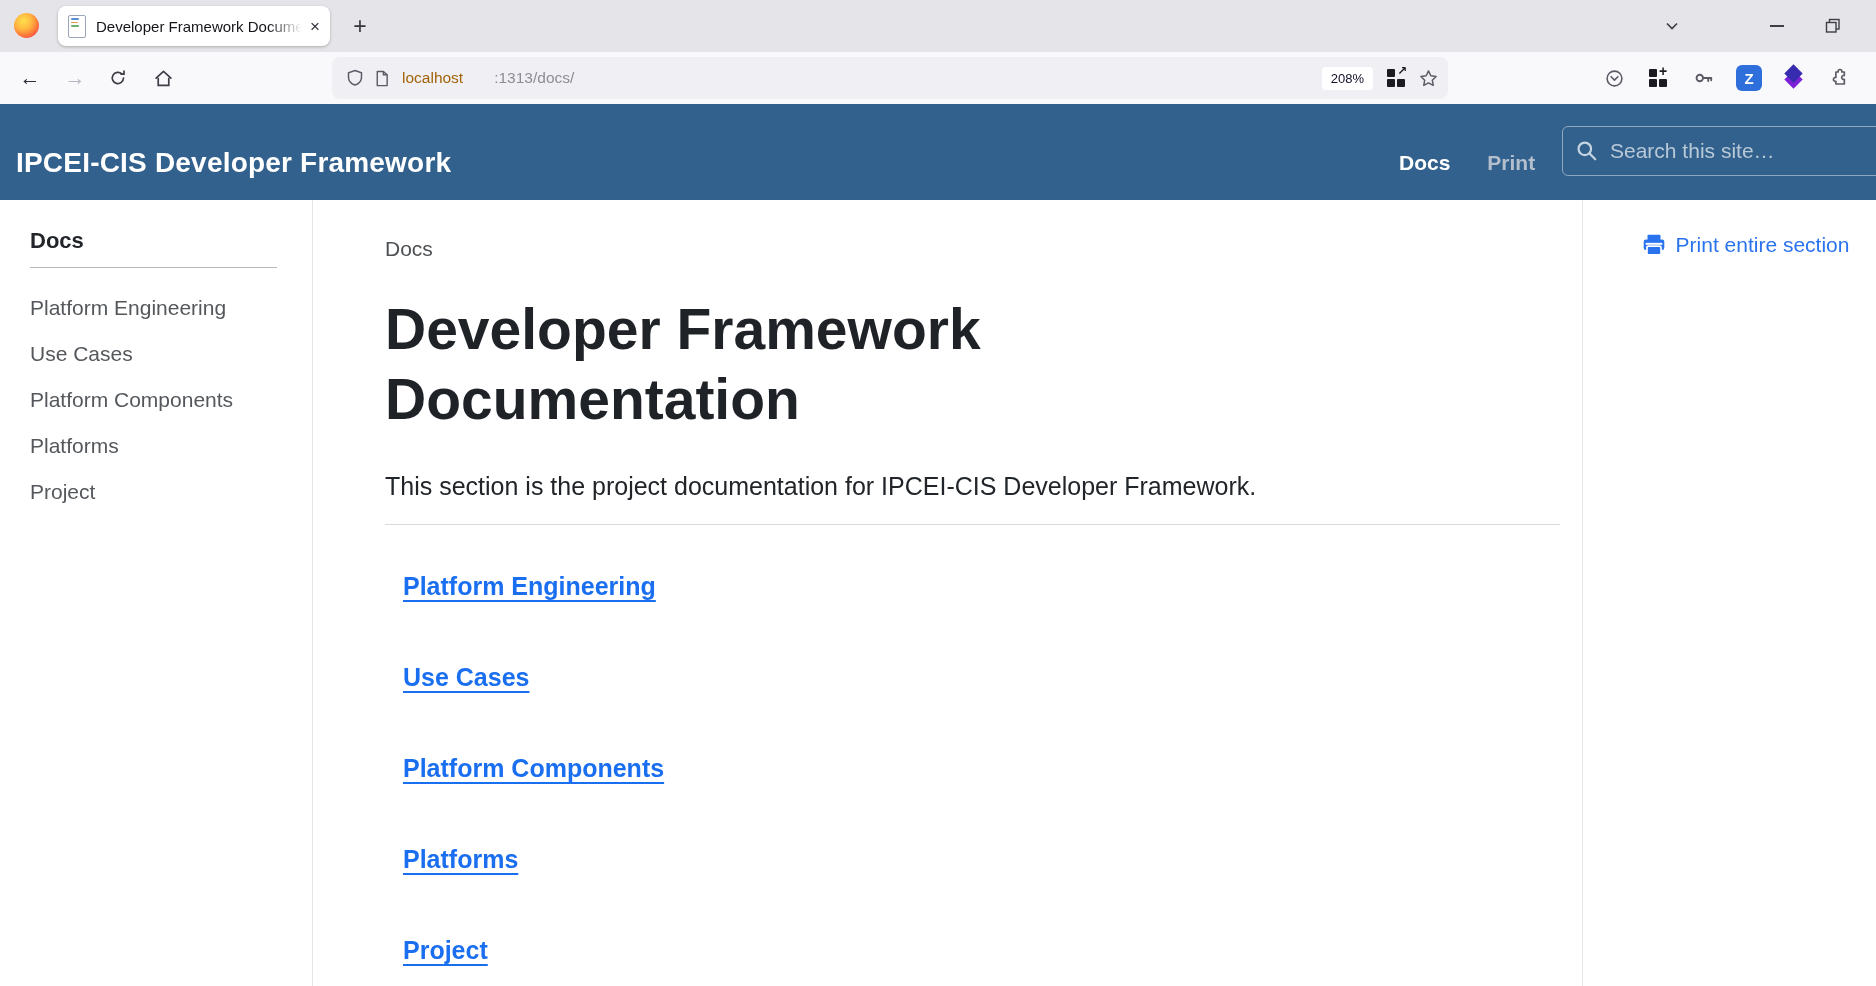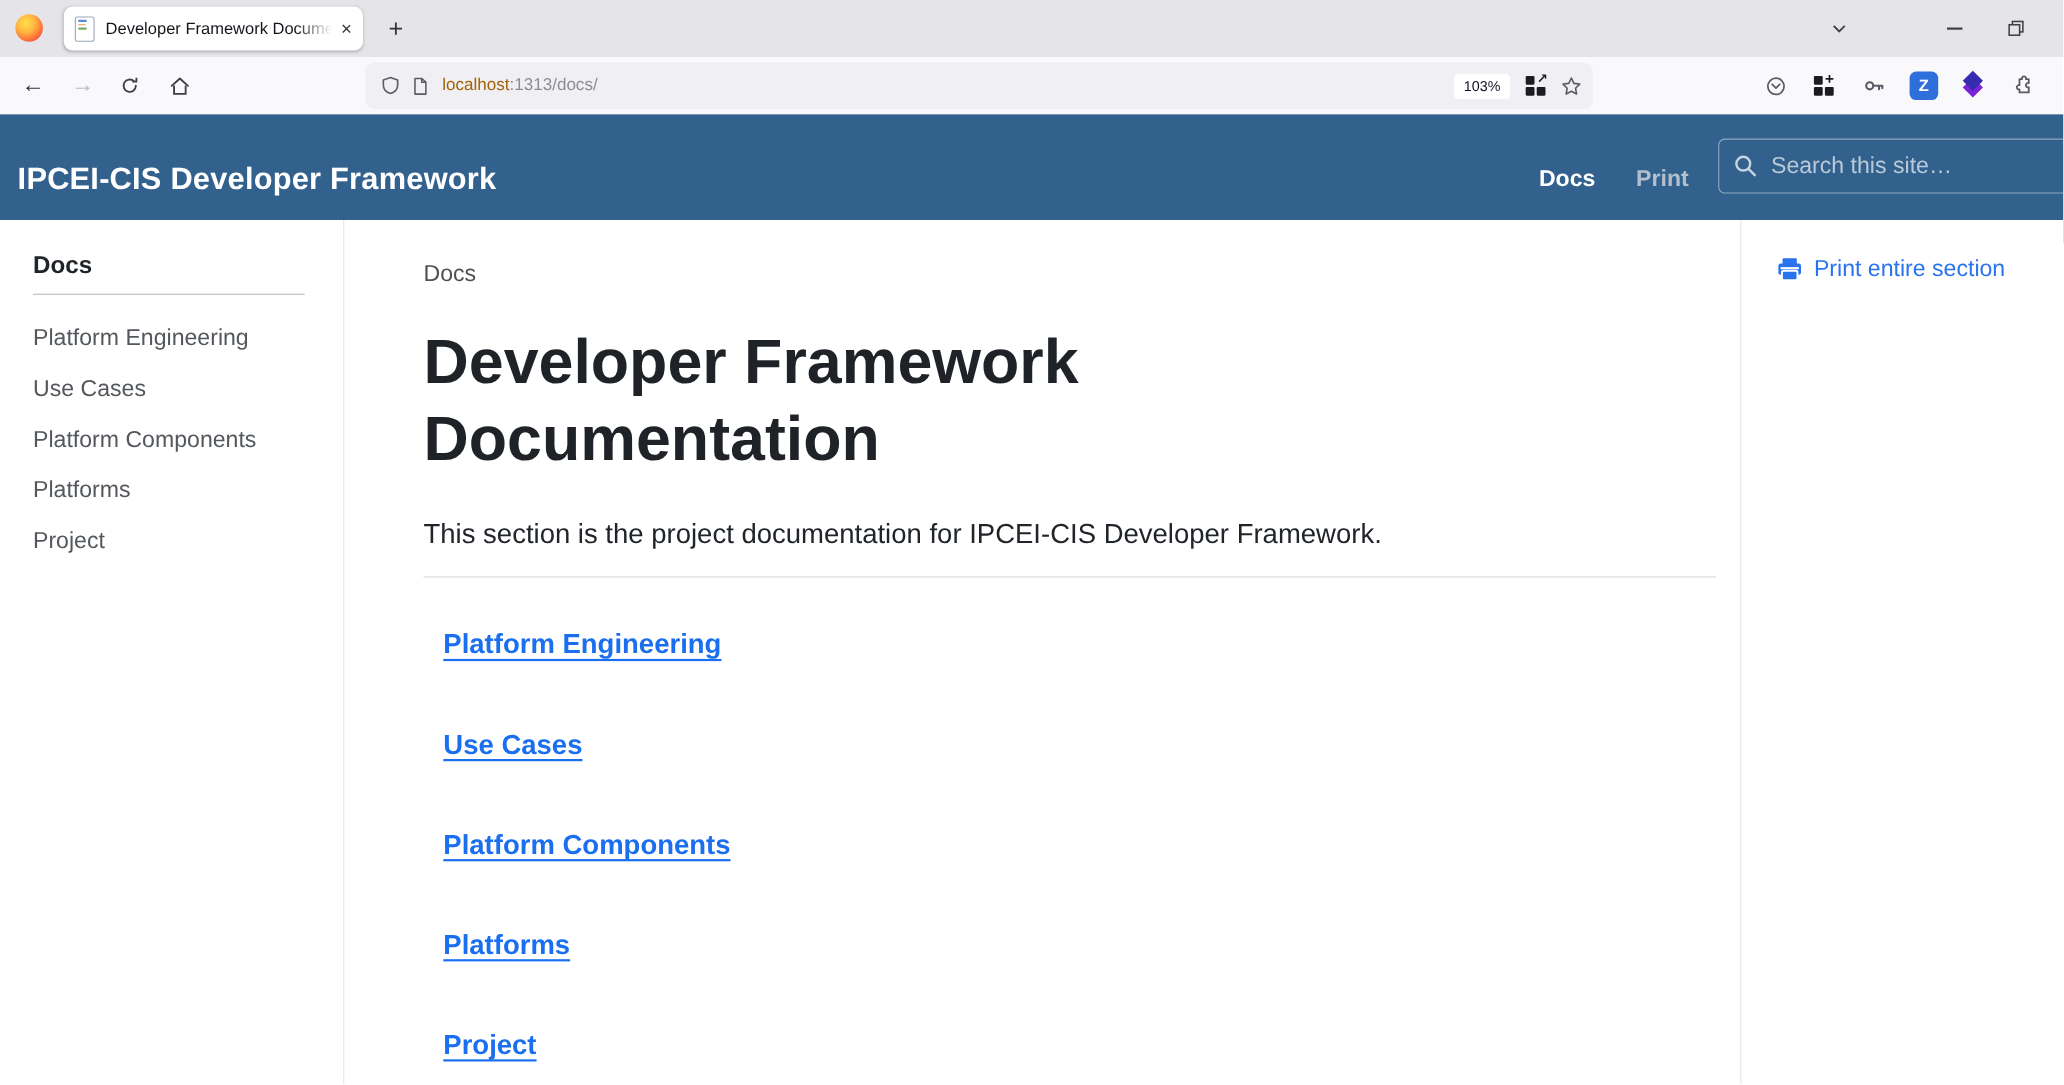--- a/index.html
+++ b/index.html
@@ -29,21 +29,21 @@
   
   .navbar{position:absolute;top:52px;left:0;right:0;height:52px;background:#f9f9fb;border-bottom:1px solid #d6d6da;box-sizing:content-box;}
   .nbtn{position:absolute;top:8px;width:36px;height:36px;display:flex;align-items:center;justify-content:center;}
   .nb-back{left:12px;font-size:21px;color:#2f2f38;}
   .nb-fwd{left:57px;font-size:21px;color:#b7b7bf;}
   .nb-reload{left:100px;} .nb-home{left:145px;}
   .urlbar{position:absolute;left:332px;top:5px;width:1116px;height:42px;background:#f0f0f4;border-radius:8px;
           display:flex;align-items:center;padding:0 10px;box-sizing:border-box;}
   .u-ic{display:flex;align-items:center;justify-content:center;width:26px;flex:none;}
   .url-text{margin-left:8px;font-size:15.5px;white-space:nowrap;}
-  .url-host{color:#a16207;} .url-path{color:#8c8c96;}
+  .url-host{color:#a16207;} .url-path{color:#8c8c96;margin-left:31px;}
   .spacer{flex:1;}
   .zoom-pill{background:#fff;border-radius:4px;padding:4px 9px;font-size:13px;color:#101028;flex:none;}
   .grid-ic{position:relative;width:20px;height:20px;flex:none;margin-left:14px;}
   .grid-ic i{position:absolute;width:8px;height:8px;background:#1b1b21;border-radius:1px;}
   .g-tl{left:0;top:1px;} .g-bl{left:0;top:11px;} .g-br{left:10px;top:11px;}
   .g-glyph{position:absolute;left:10px;top:-3px;width:10px;font-size:12px;font-weight:bold;color:#1b1b21;line-height:1;}
   .star-box{margin-left:12px;flex:none;display:flex;}
   .nav-right{position:absolute;left:1597px;top:8px;display:flex;gap:11px;}
   .tool-ic{width:34px;height:36px;display:flex;align-items:center;justify-content:center;position:relative;}
   .zotero{width:26px;height:26px;background:#2e6fdb;border-radius:6px;color:#fff;font-weight:bold;font-size:15px;
@@ -80,21 +80,21 @@
   .page-title{margin:34px 0 0;font-size:57px;line-height:70px;font-weight:bold;color:#1f2328;max-width:830px;}
   .intro{margin:38px 0 0;font-size:25px;color:#212529;line-height:28px;}
   .rule{margin-top:24px;height:1px;background:#d8dadc;border:none;}
   .links{margin-top:44px;}
   .sec-row{height:34px;margin-bottom:57px;}
   .sec-link{margin-left:18px;font-size:25px;font-weight:bold;color:#1a6ef0;text-decoration:underline;
             text-decoration-thickness:2px;text-underline-offset:5px;line-height:34px;}
 
   .toc{position:absolute;left:1582px;top:0;bottom:0;right:0;border-left:1px solid #e3e5e8;
        padding:32px 0 0 31px;box-sizing:border-box;}
-  .print-link{display:flex;align-items:center;gap:9px;color:#2a73ee;font-size:21px;text-decoration:none;}
+  .print-link{display:flex;align-items:center;gap:9px;color:#2a73ee;font-size:21px;text-decoration:none;justify-content:center;}
 </style>
 </head>
 <body>
 
 <div class="window">
 
   <div class="tabbar">
     <div class="fx-logo"></div>
 
     <div class="tab">
@@ -148,21 +148,21 @@
         </svg>
       </span>
       <span class="u-ic">
         <svg width="17" height="17" viewBox="0 0 18 18">
           <path d="M4.5 1.5h6.5L15 5v11.5H4.5z" fill="none" stroke="#5b5b66" stroke-width="1.5" stroke-linejoin="round"></path>
           <path d="M11 1.5V5h4" fill="none" stroke="#5b5b66" stroke-width="1.5"></path>
         </svg>
       </span>
       <span class="url-text"><span class="url-host">localhost</span><span class="url-path">:1313/docs/</span></span>
       <span class="spacer"></span>
-      <span class="zoom-pill">103%</span>
+      <span class="zoom-pill">208%</span>
       <span class="grid-ic">
         <i class="g-tl"></i>
           <i class="g-bl"></i>
           <i class="g-br"></i>
         <span class="g-glyph">↗</span>
       </span>
       <span class="star-box">
         <svg width="19" height="19" viewBox="0 0 18 18">
           <path d="M9 1.8l2.2 4.6 5 .7-3.6 3.5.9 5L9 13.2l-4.5 2.4.9-5L1.8 7.1l5-.7z" fill="none" stroke="#5b5b66" stroke-width="1.4" stroke-linejoin="round"></path>
         </svg>

